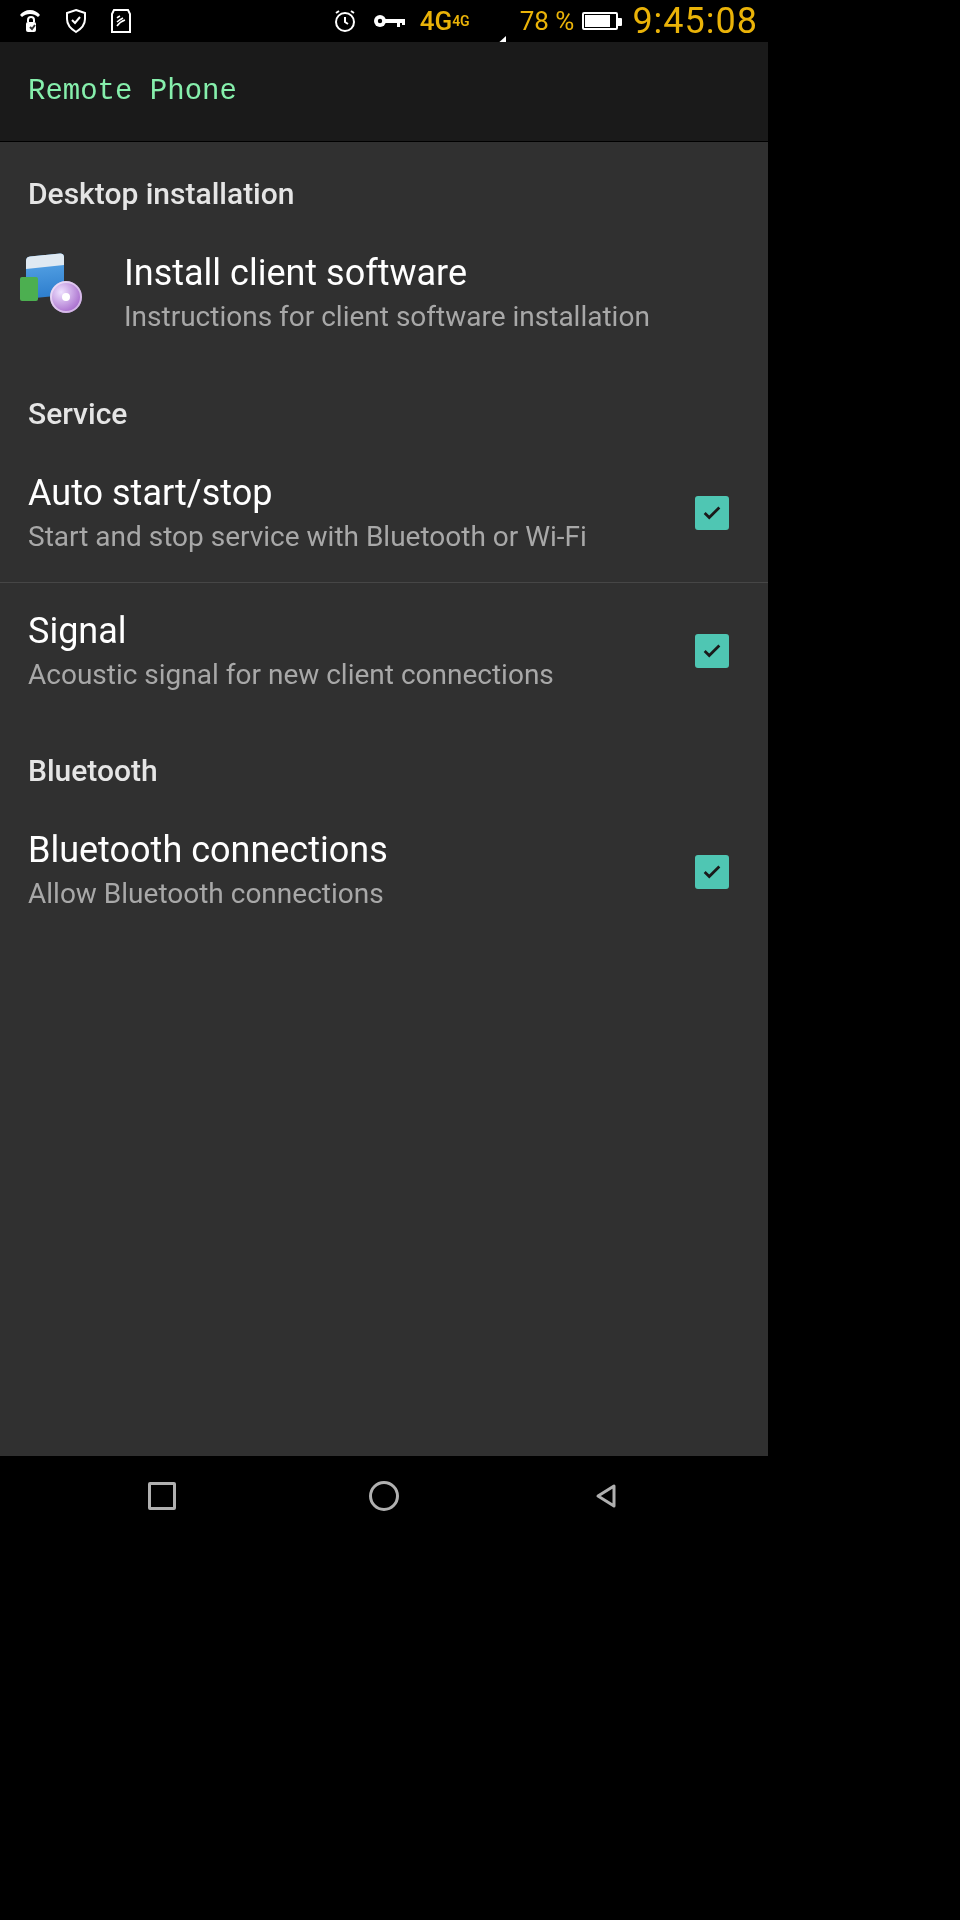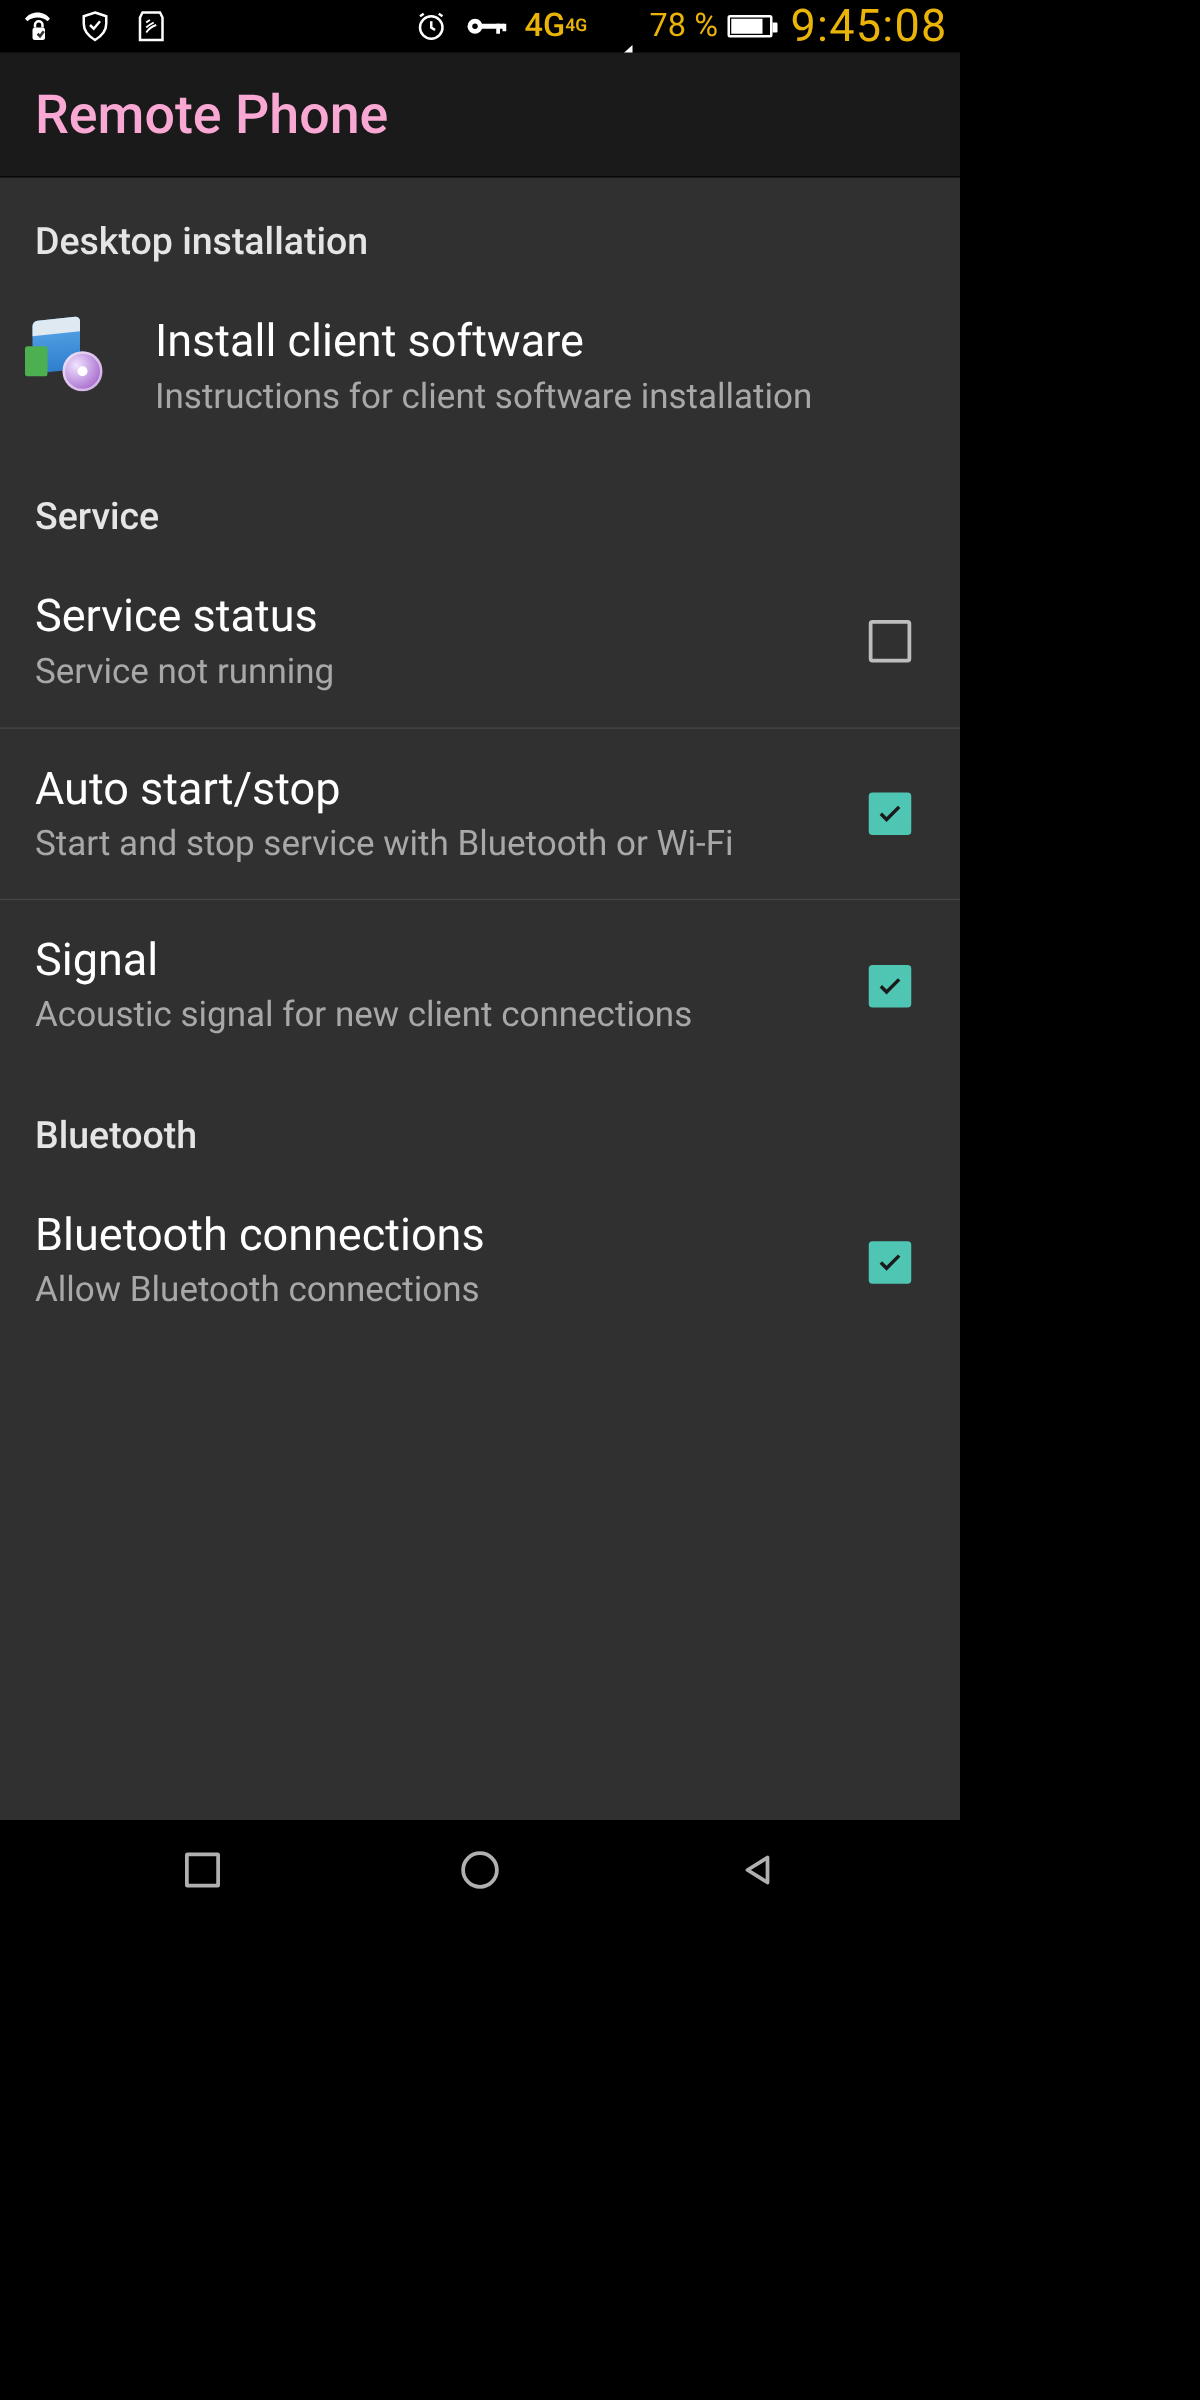--- a/index.html
+++ b/index.html
@@ -16,21 +16,21 @@
   .sb-net { font-weight: 500; display: flex; align-items: center; position: relative; }
   .sb-net sup { font-size: 14px; font-weight: 600; vertical-align: super; line-height: 0; }
   .sb-batt { display: flex; align-items: center; gap: 8px; }
   .sb-batt-icon { position: relative; width: 36px; height: 18px; border: 2px solid #fff; border-radius: 2px; }
   .sb-batt-icon::after { content: ""; position: absolute; right: -6px; top: 4px; width: 4px; height: 8px; background: #fff; border-radius: 0 1px 1px 0;}
   .sb-batt-fill { position: absolute; left: 1px; top: 1px; bottom: 1px; width: 78%; background: #fff; }
   .tri { width: 0; height: 0; border-left: 22px solid transparent; border-bottom: 20px solid #fff; }
 
   
   .appbar { height: 100px; background: #1a1a1a; display: flex; align-items: center; padding-left: 28px; border-bottom: 1px solid #000; }
-  .appbar-title { color: #f9a8d4; font-size: 43px; font-weight: 500; }
+  .appbar-title { color: #86efac; font-size: 29px; font-weight: 500; font-family: Liberation Mono, monospace; }
 
   
   .content { flex: 1; background: #303030; overflow: hidden; }
   .section-header { color: #e5e5e5; font-size: 30px; font-weight: 500; padding: 34px 28px 14px; }
   .row { display: flex; align-items: center; padding: 26px 28px; border-bottom: 1px solid #464646; }
   .row.noborder { border-bottom: none; }
   .row-icon { width: 96px; display: flex; align-items: center; justify-content: flex-start; }
   .row-text { flex: 1; min-width: 0; padding-right: 16px; }
   .row-title { color: #fff; font-size: 36px; line-height: 1.25; }
   .row-sub { color: #a8a8a8; font-size: 28px; line-height: 1.35; margin-top: 2px; }
@@ -130,29 +130,20 @@
           </div>
       </div>
       <div class="row-text">
         <div class="row-title">Install client software</div>
         <div class="row-sub">Instructions for client software installation</div>
       </div>
     </div>
 
     <div class="section-header">Service</div>
 
-    <div class="row">
-      <div class="row-text">
-        <div class="row-title">Service status</div>
-        <div class="row-sub">Service not running</div>
-      </div>
-      <div class="row-action">
-        <div class="cb"></div>
-      </div>
-    </div>
 
     <div class="row">
       <div class="row-text">
         <div class="row-title">Auto start/stop</div>
         <div class="row-sub">Start and stop service with Bluetooth or Wi-Fi</div>
       </div>
       <div class="row-action">
         <div class="cb on">
           <svg width="22" height="22" viewBox="0 0 24 24">
               <path d="M4 12l5 5L20 6" fill="none" stroke="#1a1a1a" stroke-width="3"></path>

